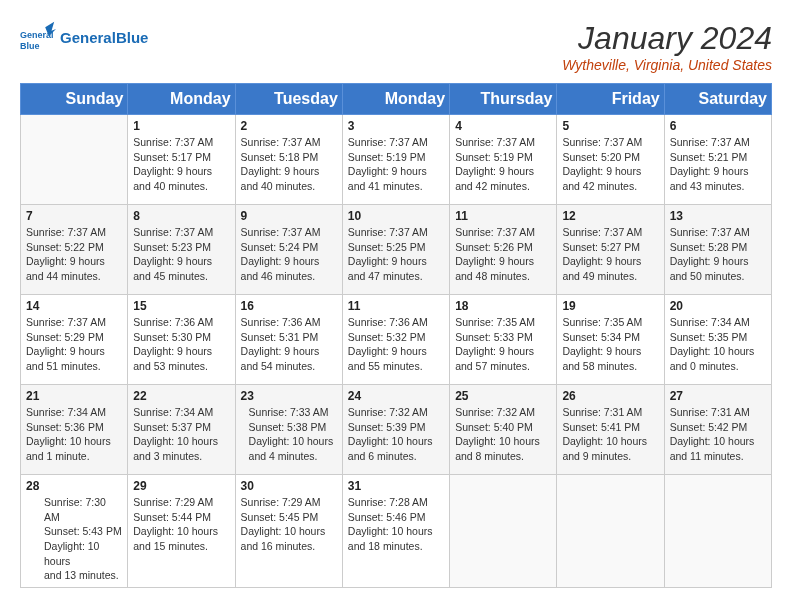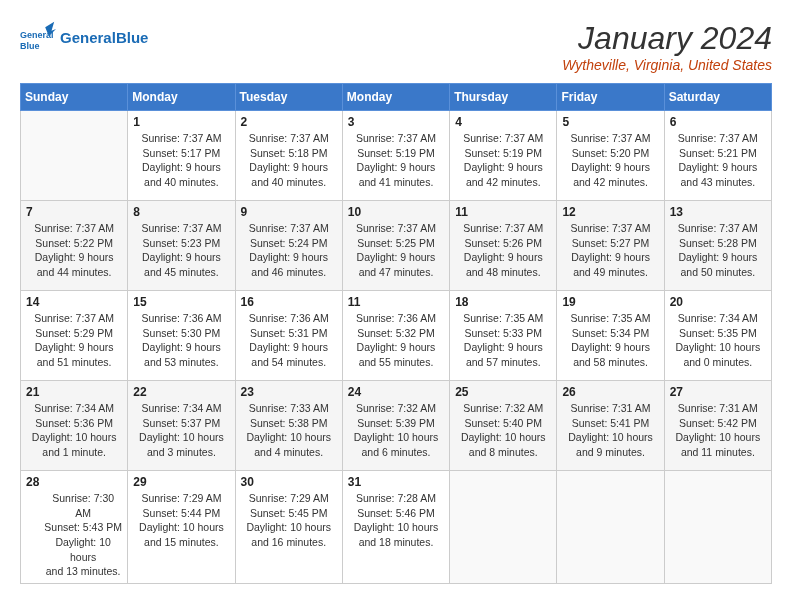--- a/index.html
+++ b/index.html
@@ -40,23 +40,23 @@
     }
     table {
       width: 100%;
       border-collapse: collapse;
       font-size: 11px;
     }
     thead tr th {
       background-color: #3a78c9;
       color: #fff;
       padding: 6px 4px;
-      text-align: left;
+      text-align: right;
       font-weight: bold;
-      font-size: 12px;
+      font-size: 16px;
       border: 1px solid #5a90d9;
     }
     tbody tr td {
       border: 1px solid #ccc;
       vertical-align: top;
       padding: 4px 5px;
       height: 90px;
       width: 107px;
       background: #fff;
     }
@@ -67,21 +67,20 @@
       font-weight: bold;
       font-size: 12px;
       color: #222;
       display: block;
       margin-bottom: 2px;
     }
     .day-info {
       font-size: 10.5px;
       color: #333;
       line-height: 1.4;
-      text-align: center;
     }
     td.empty {
       background: #f9f9f9;
     }
   </style>
 </head>
 <body>
 
 <div class="header">
   <div class="logo">
@@ -272,21 +271,21 @@
         </td>
         <td>
           <span class="day-num">22</span>
           <div class="day-info" style="white-space: pre-line;">Sunrise: 7:34 AM
 Sunset: 5:37 PM
 Daylight: 10 hours
 and 3 minutes.</div>
         </td>
         <td>
           <span class="day-num">23</span>
-          <div class="day-info" style="white-space: pre-line;">Sunrise: 7:33 AM
+          <div class="day-info" style="white-space: pre-line; margin-left: 8px;">Sunrise: 7:33 AM
 Sunset: 5:38 PM
 Daylight: 10 hours
 and 4 minutes.</div>
         </td>
         <td>
           <span class="day-num">24</span>
           <div class="day-info" style="white-space: pre-line;">Sunrise: 7:32 AM
 Sunset: 5:39 PM
 Daylight: 10 hours
 and 6 minutes.</div>

